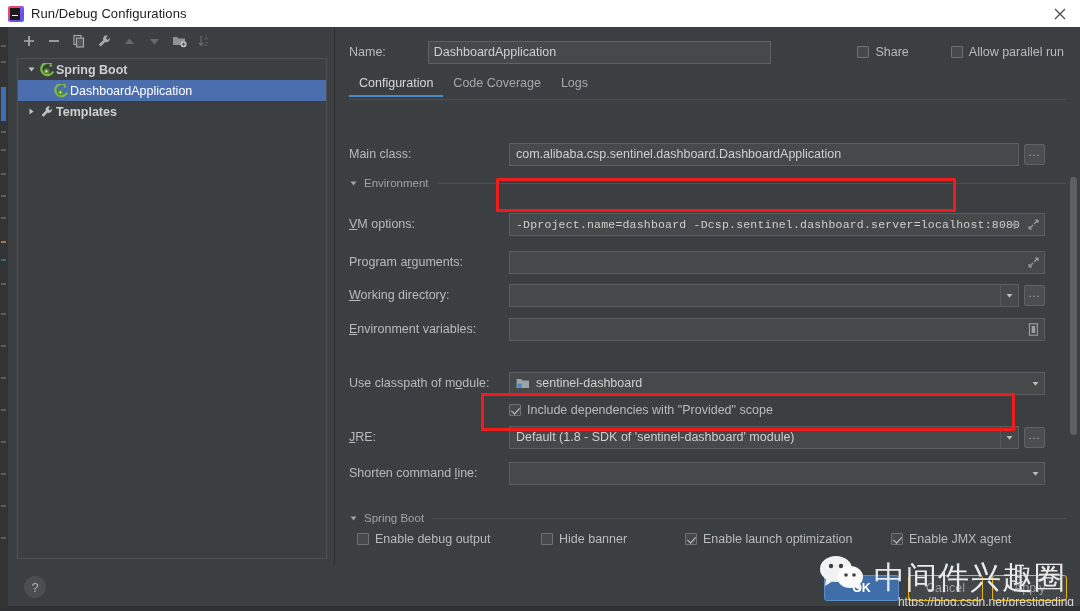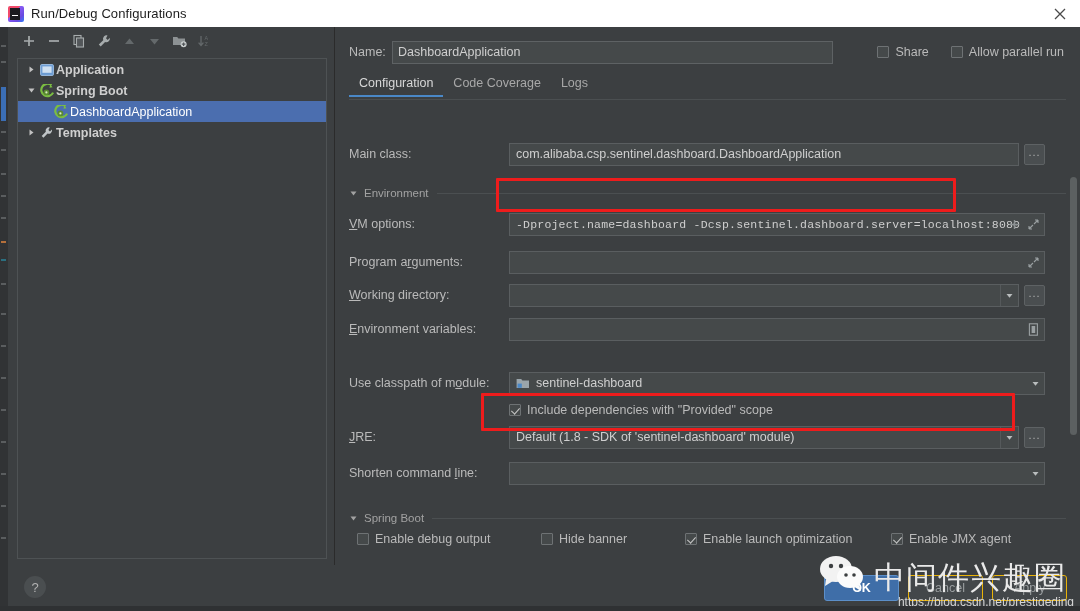--- a/index.html
+++ b/index.html
@@ -131,21 +131,21 @@
   
   .rightpane {
     position: absolute; left: 327px; top: 0;
     width: 745px; height: 538px;
     box-sizing: border-box;
   }
 
   .namerow {
     position: absolute; left: 14px; top: 13px;
     width: 715px; height: 24px;
-    display: flex; align-items: center;
+    display: flex; align-items: center; gap: 42px;
   }
   .lbl {
     font-size: 12.5px; color: #bababa;
     white-space: nowrap;
   }
   .name-label { width: 45px; }
   .name-input {
     width: 461px; height: 23px;
     background: #45494a;
     border: 1px solid #5e6264;
@@ -452,34 +452,20 @@
           <svg width="14" height="14" viewBox="0 0 14 14">
             <path d="M4 2 V11 M1.6 8.6 L4 11.4 L6.4 8.6" stroke="#64696b" stroke-width="1.3" fill="none"></path>
             <text x="7.4" y="6" font-size="5.4" fill="#64696b" font-family="sans-serif">A</text>
             <text x="7.4" y="12" font-size="5.4" fill="#64696b" font-family="sans-serif">Z</text>
           </svg>
         </div>
       </div>
 
       <div class="tree">
 
-        <div class="trow bold">
-          <span class="twist">
-            <svg width="9" height="9" viewBox="0 0 9 9">
-                <path d="M2.5 1.5 L6.5 4.5 L2.5 7.5 Z" fill="#c2c2c2"></path>
-              </svg>
-          </span>
-          <span class="ticon">
-            <svg width="14" height="12" viewBox="0 0 14 12">
-              <rect x="0.6" y="0.6" width="12.8" height="10.8" rx="1" fill="#6b9bd2" stroke="#9dbfe4" stroke-width="1"></rect>
-              <rect x="2.4" y="2.4" width="9.2" height="6.4" fill="#cfe0f1"></rect>
-            </svg>
-          </span>
-          <span>Application</span>
-        </div>
 
         <div class="trow bold">
           <span class="twist">
             <svg width="9" height="9" viewBox="0 0 9 9">
                 <path d="M1.5 2.5 L7.5 2.5 L4.5 6.5 Z" fill="#c2c2c2"></path>
               </svg>
           </span>
           <span class="ticon">
             <svg width="15" height="14" viewBox="0 0 15 14">
               <path d="M11.5 1.2 a6.2 6.2 0 1 0 1.6 7.4" fill="none" stroke="#7bbd42" stroke-width="2.2"></path>
@@ -524,41 +510,41 @@
 
     <div class="rightpane">
 
       <div class="namerow">
         <span class="lbl name-label">Name:</span>
         <input class="name-input" value="DashboardApplication" style="">
         <div class="cbwrap" style="margin-left:44px;">
           <span class="cb"></span>
           <span class="lbl">Share</span>
         </div>
-        <div class="cbwrap" style="margin-left:22px;">
+        <div class="cbwrap" style="">
           <span class="cb"></span>
           <span class="lbl">Allow parallel run</span>
         </div>
       </div>
 
       <div class="tabs">
         <div class="tab active">Configuration</div>
         <div class="tab">Code Coverage</div>
         <div class="tab">Logs</div>
       </div>
 
       <div class="form">
 
         <div class="frow" style="top:41px; width:717px;">
           <span class="flabel">Main class:</span>
           <div class="fin" style="width:510px;text-align:center;">com.alibaba.csp.sentinel.dashboard.DashboardApplication</div>
           <div class="browse">...</div>
         </div>
 
-        <div class="section" style="top:85px;">
+        <div class="section" style="top:75px;">
           <span class="stri">
             <svg width="9" height="9" viewBox="0 0 9 9">
                 <path d="M1.5 2.5 L7.5 2.5 L4.5 6.5 Z" fill="#a2a2a2"></path>
               </svg>
           </span>
           <span>Environment</span>
           <span class="sline"></span>
         </div>
 
         <div class="frow" style="top:111px; width:717px;">

